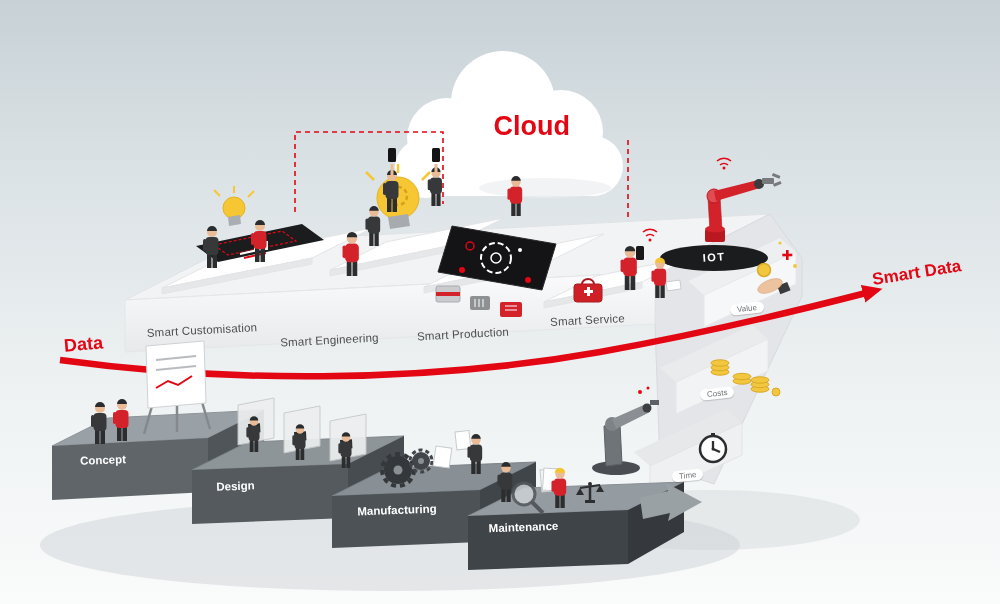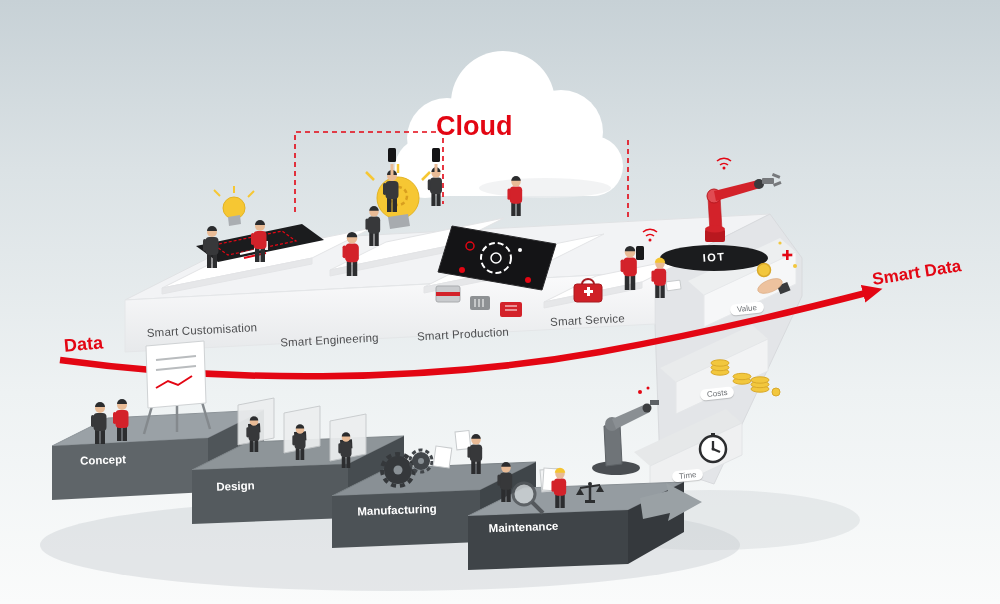--- a/index.html
+++ b/index.html
@@ -3,21 +3,21 @@
 <meta charset="utf-8">
 <style>
   html,body{margin:0;padding:0;background:#fff;}
   .stage{
     position:relative;width:1000px;height:604px;overflow:hidden;
     background:linear-gradient(180deg,#c7d1d6 0%,#dbe2e5 28%,#eef2f3 65%,#fafbfb 100%);
     font-family:"Liberation Sans",sans-serif;
   }
   .stage svg{position:absolute;left:0;top:0;}
   .label{position:absolute;line-height:1.1;}
-  .cloud-label{width:134px;text-align:left;font-size:27px;font-weight:bold;color:#e30613;}
+  .cloud-label{width:134px;text-align:right;font-size:27px;font-weight:bold;color:#e30613;}
   .flow-label{color:#e30613;font-weight:bold;white-space:nowrap;}
   .station-label-upper{color:#4d4e50;font-size:11.5px;letter-spacing:.2px;text-align:center;transform:rotate(-3deg);}
   .station-label-lower{color:#ffffff;font-weight:bold;font-size:11.5px;text-align:center;transform:rotate(-2deg);}
   .tab-pill{position:absolute;background:#ffffff;border-radius:7px;font-size:8px;color:#6f7276;
     padding:1px 7px;transform:rotate(-6deg);box-shadow:0 1px 1px rgba(0,0,0,.18);}
   .iot-label{width:56px;text-align:center;color:#ffffff;font-weight:bold;font-size:11px;
     letter-spacing:1.5px;transform:rotate(-4deg);}
 </style>
 </head>
 <body>

